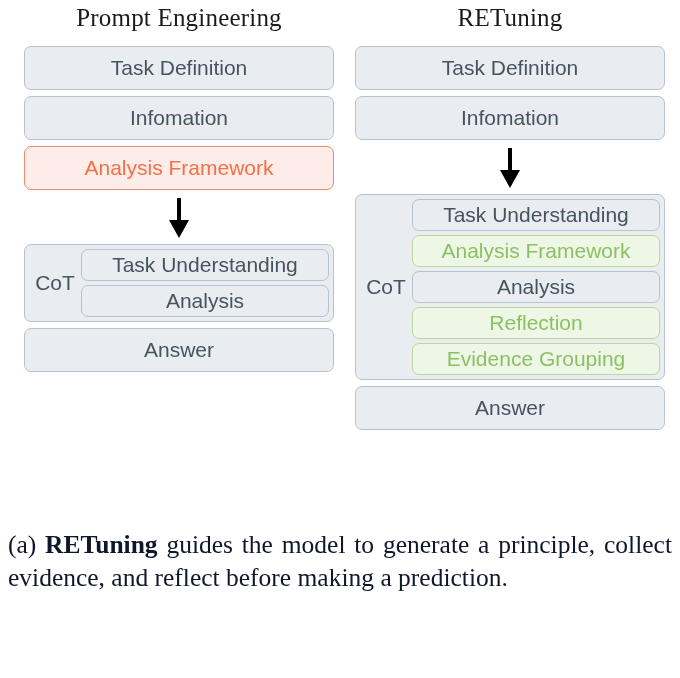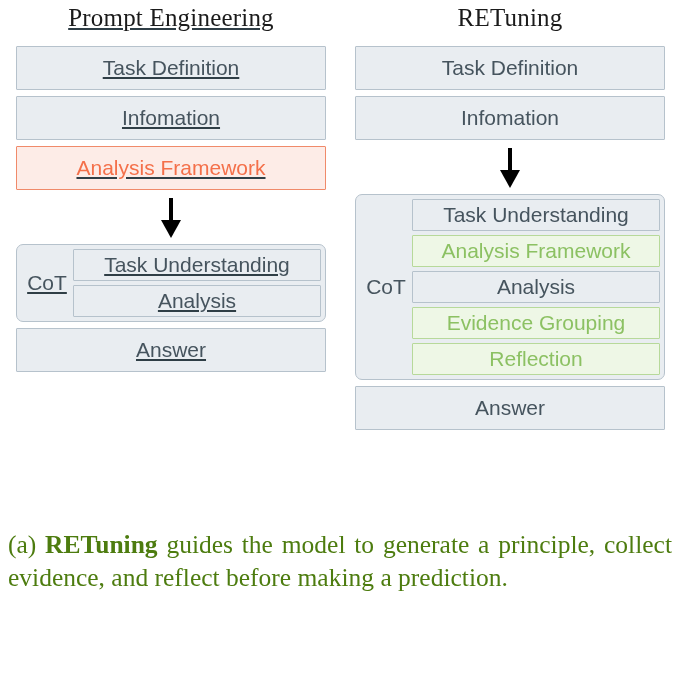--- a/index.html
+++ b/index.html
@@ -17,35 +17,35 @@
   .figure {
     position: relative;
     width: 680px;
     height: 678px;
   }
   .column {
     position: absolute;
     top: 0;
     width: 310px;
   }
-  .column.left  { left: 16px; text-decoration: underline; }
+  .column.left  { left: 24px; }
   .column.right { left: 355px; }
 
   .col-title {
     text-align: center;
     font-size: 25px;
     font-family: "Liberation Serif", serif;
     color: #1b1b1b;
     margin: 4px 0 14px 0;
     letter-spacing: 0.2px;
   }
 
   .box {
     box-sizing: border-box;
-    border-radius: 1px;
+    border-radius: 7px;
     display: flex;
     align-items: center;
     justify-content: center;
     text-align: center;
     font-size: 21px;
     margin-bottom: 6px;
     padding: 4px 6px;
   }
   .box.gray {
     background: #e9edf1;
@@ -103,21 +103,21 @@
   .cot-inner .box:last-child { margin-bottom: 0; }
 
   .caption {
     position: absolute;
     left: 8px;
     top: 528px;
     width: 664px;
     font-family: "Liberation Serif", serif;
     font-size: 25.5px;
     line-height: 1.30;
-    color: #4d7c0f;
+    color: #0f172a;
     text-align: justify;
     text-justify: inter-word;
   }
   .caption b { font-weight: bold; }
 </style>
 </head>
 <body>
 
 <div class="figure">
 
@@ -162,22 +162,22 @@
         </svg>
       </span>
     </div>
 
     <div class="cot-wrap">
       <div class="cot-label">CoT</div>
       <div class="cot-inner">
         <div class="box gray h-mid">Task Understanding</div>
         <div class="box green h-mid">Analysis Framework</div>
         <div class="box gray h-mid">Analysis</div>
+        <div class="box green h-mid">Reflection</div>
         <div class="box green h-mid">Evidence Grouping</div>
-        <div class="box green h-mid">Reflection</div>
       </div>
     </div>
 
     <div class="box gray h-tall">Answer</div>
   </div>
 
   <div class="caption">
     <span>(a) </span><b>RETuning</b><span> guides the model to generate a principle, collect evidence, and reflect before making a prediction.</span>
   </div>
 

